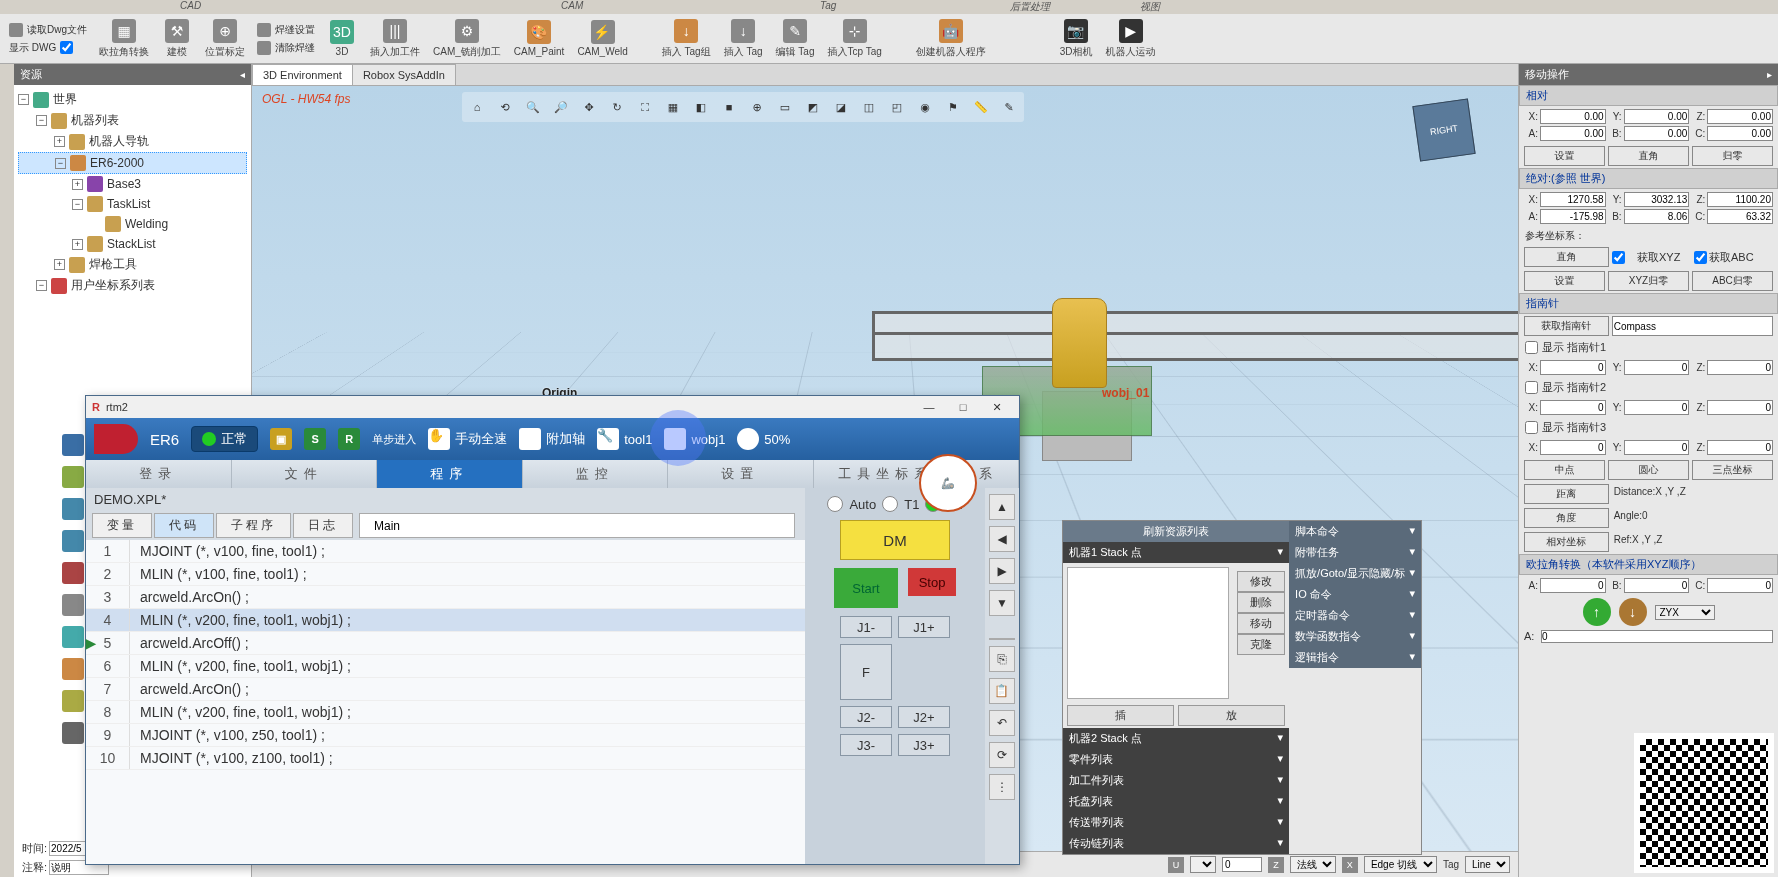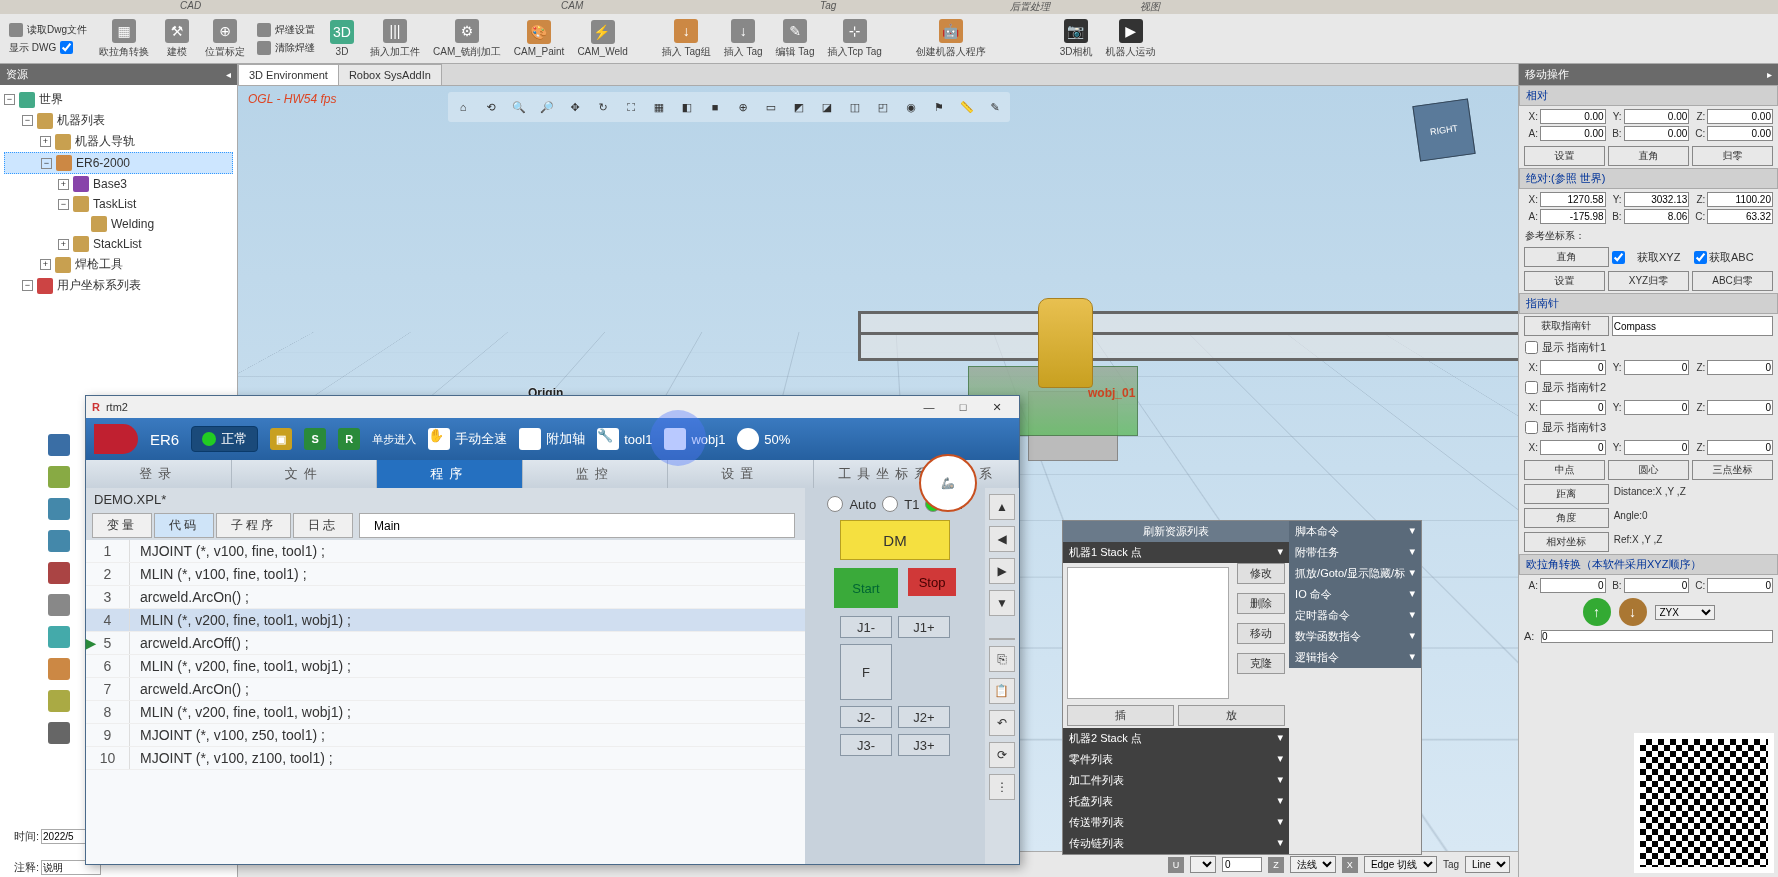--- a/index.html
+++ b/index.html
@@ -12,35 +12,35 @@
 
 .ribbon { display: flex; height: 50px; background: #e8e8e8; border-bottom: 1px solid #aaa; padding: 2px 4px; gap: 1px; }
 .rib-btn { display: flex; flex-direction: column; align-items: center; justify-content: center; padding: 2px 6px; cursor: pointer; min-width: 42px; }
 .rib-ico { width: 24px; height: 24px; background: #888; border-radius: 3px; margin-bottom: 2px; display:flex; align-items:center; justify-content:center; color:#fff; font-size:14px;}
 .rib-lbl { font-size: 10px; color: #444; white-space: nowrap; }
 .rib-small { display:flex; flex-direction:column; gap:2px; padding:0 4px; justify-content:center;}
 .rib-small-row { display:flex; align-items:center; gap:4px; font-size:10px; cursor:pointer; padding:1px;}
 .rib-small-ico{width:14px;height:14px;background:#888;border-radius:2px;}
 
 
-.main { display: flex; height: calc(100% - 64px); }
+.main { display: flex; height: calc(100% - 64px); padding-left: 14px; }
 .panel-hdr { background: #6a6a6a; color: #fff; padding: 3px 6px; font-size: 11px; display:flex; align-items:center; justify-content:space-between;}
 .panel-hdr .pin{font-size:10px;cursor:pointer;}
 
 
 .left { width: 238px; background: #fff; border-right:1px solid #aaa; display:flex; flex-direction:column; position:relative;}
 .tree { flex:1; overflow:auto; padding:4px; font-size:12px; }
 .tree-node{ display:flex; align-items:center; gap:4px; padding:2px 0; white-space:nowrap; cursor:pointer;}
 .tree-node .exp{width:11px;height:11px;border:1px solid #888;display:inline-flex;align-items:center;justify-content:center;font-size:9px;line-height:9px;}
 .tree-node .tico{width:16px;height:16px;background:#c8a050;border-radius:2px;flex-shrink:0;}
 .tree-node.sel{background:#cde6ff;border:1px dotted #3399ff;}
 .ind1{padding-left:18px;} .ind2{padding-left:36px;} .ind3{padding-left:54px;} .ind4{padding-left:72px;}
 .left-bottom-icons{position:absolute;left:48px;top:370px;display:flex;flex-direction:column;gap:10px;}
 .lbi{width:22px;height:22px;background:#3a6ea5;border-radius:3px;}
-.status-bar-left{position:absolute;bottom:0;left:12px;display:flex;flex-direction:column;gap:16px;padding:2px;font-size:11px;}
+.status-bar-left{position:absolute;bottom:0;left:6px;display:flex;flex-direction:column;gap:4px;padding:2px;font-size:11px;}
 .status-bar-left .row{display:flex;align-items:center;gap:2px;}
 .status-bar-left input{width:60px;font-size:10px;border:1px solid #aaa;padding:1px;}
 
 
 .center { flex:1; display:flex; flex-direction:column; position:relative;}
 .tabs { display:flex; background:#d8d8d8; border-bottom:1px solid #aaa; }
 .tab { padding:4px 10px; border:1px solid #aaa; border-bottom:none; background:#e8e8e8; font-size:11px; cursor:pointer; margin-right:-1px;}
 .tab.active{background:#fff;}
 .viewport{ flex:1; background:linear-gradient(to bottom,#b8d4e8 0%,#d8e8f4 100%); position:relative; overflow:hidden;}
 .vp-toolbar{position:absolute;top:6px;left:210px;display:flex;gap:2px;background:rgba(255,255,255,0.3);padding:2px;border-radius:3px;}
@@ -117,21 +117,21 @@
 .pd-side{width:34px;background:#d6dde4;display:flex;flex-direction:column;gap:6px;padding:6px 3px;align-items:center;}
 .pd-sico{width:26px;height:26px;background:#e8e8e8;border:1px solid #aaa;display:flex;align-items:center;justify-content:center;cursor:pointer;font-size:12px;}
 
 
 .stackp{position:absolute;top:520px;left:1062px;width:360px;height:335px;background:#e8e8e8;border:1px solid #888;display:flex;font-size:11px;}
 .sp-left{width:240px;display:flex;flex-direction:column;}
 .sp-hdr{background:#6a7a8a;color:#fff;text-align:center;padding:3px;font-size:11px;}
 .sp-sec{background:#404040;color:#fff;padding:3px 6px;display:flex;justify-content:space-between;cursor:pointer;font-size:11px;}
 .sp-sec::after{content:'▾';}
 .sp-list{flex:1;background:#fff;margin:4px;border:1px solid #aaa;}
-.sp-btns{display:flex;flex-direction:column;gap:9px;padding:0 4px;}
+.sp-btns{display:flex;flex-direction:column;gap:0;padding:8px 4px;}
 .sp-btn{background:#e0e0e0;border:1px solid #999;padding:2px;font-size:11px;cursor:pointer;text-align:center;}
 .sp-btnrow{display:flex;gap:4px;padding:2px 4px;}
 .sp-btnrow .sp-btn{flex:1;}
 .sp-right{width:140px;display:flex;flex-direction:column;}
 .sp-rhdr{background:#5a6a7a;color:#fff;padding:3px 6px;display:flex;justify-content:space-between;font-size:11px;}
 .sp-rhdr::after{content:'▾';}
 .qr{position:absolute;bottom:4px;right:4px;width:140px;height:140px;background:repeating-conic-gradient(#000 0 25%,#fff 0 50%) 0 0/12px 12px;border:6px solid #fff;}
 .up-arrow{width:28px;height:28px;border-radius:50%;background:#3a3;color:#fff;display:inline-flex;align-items:center;justify-content:center;font-size:14px;cursor:pointer;}
 .dn-arrow{background:#a73;}
 </style>

